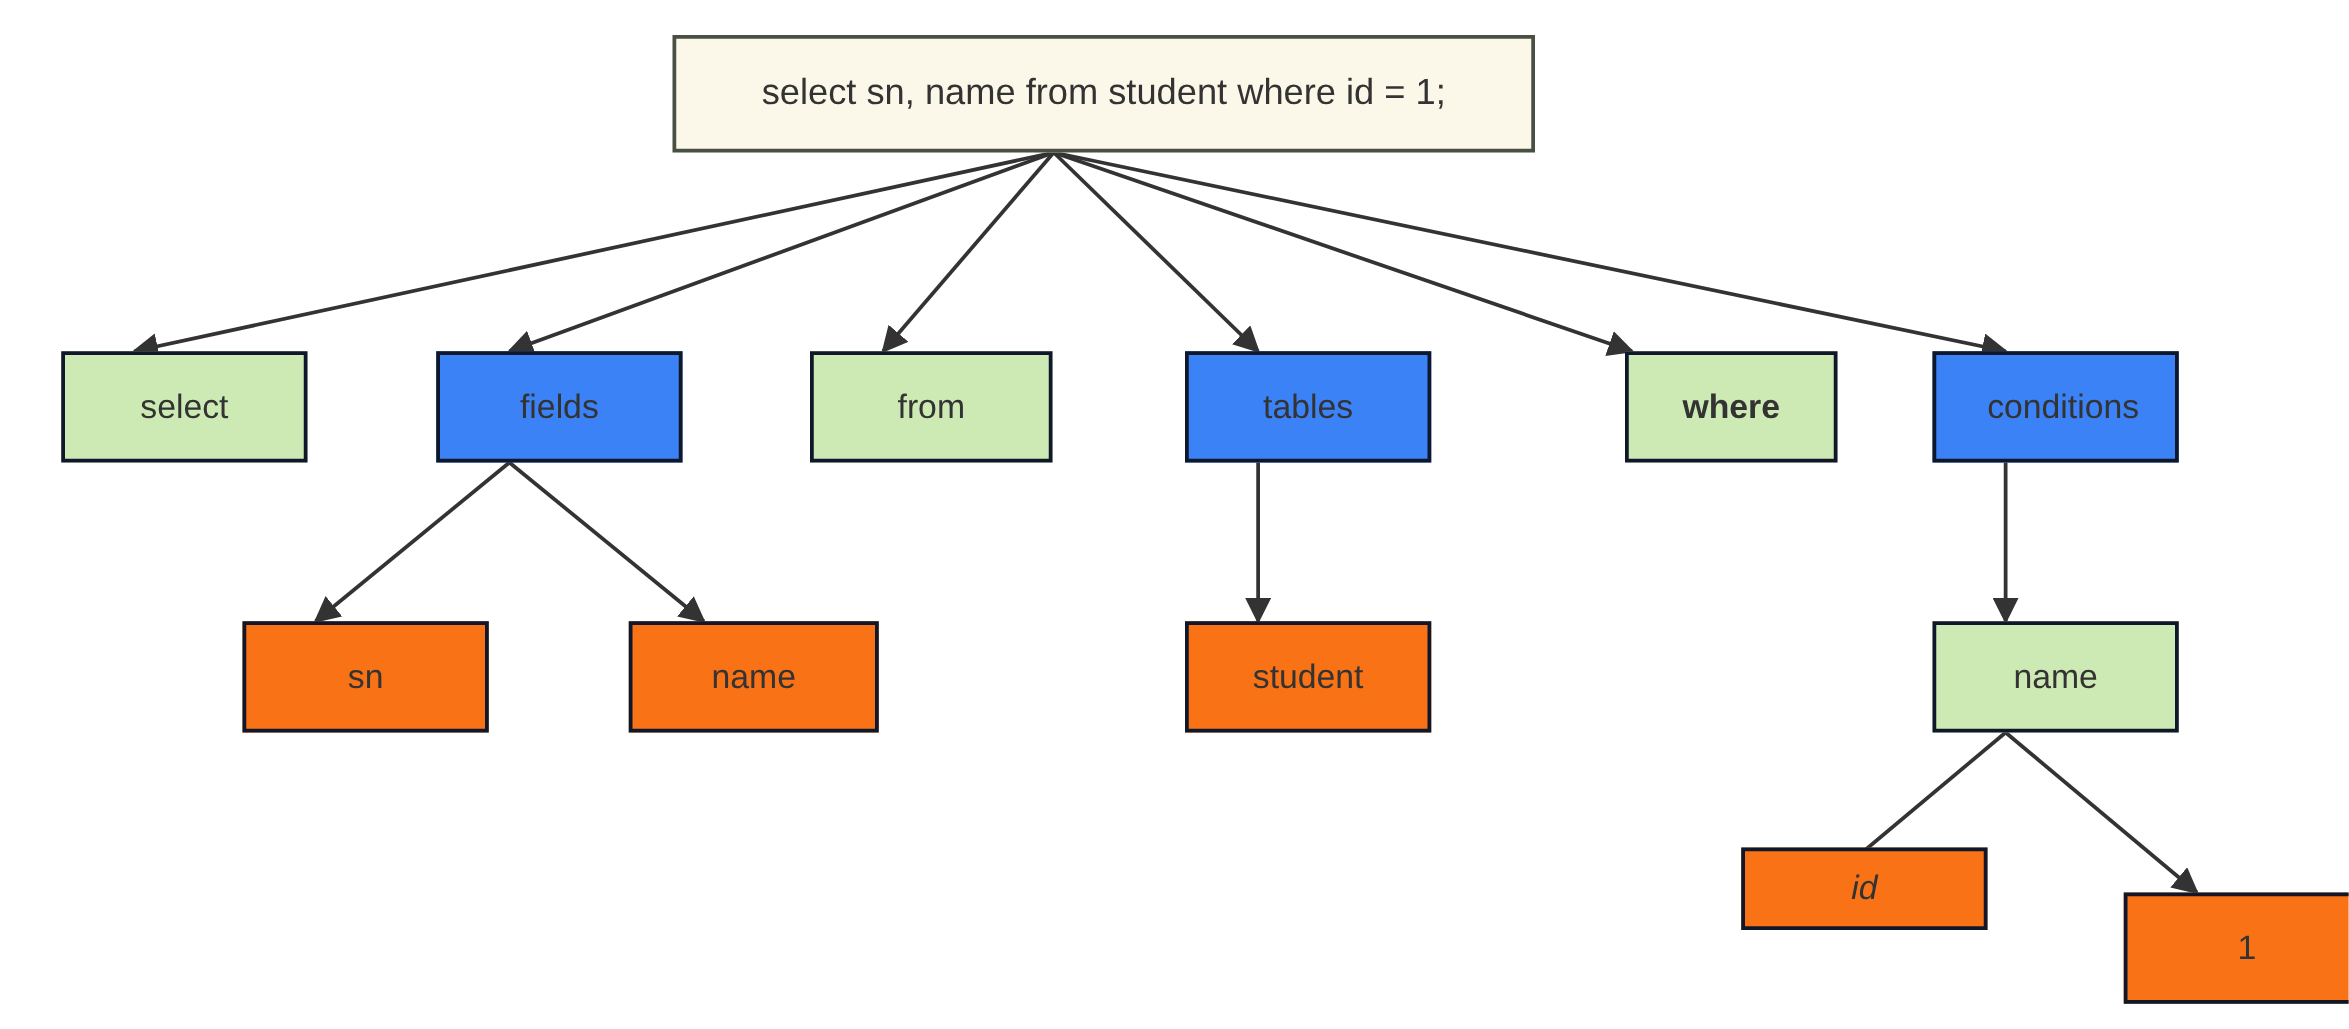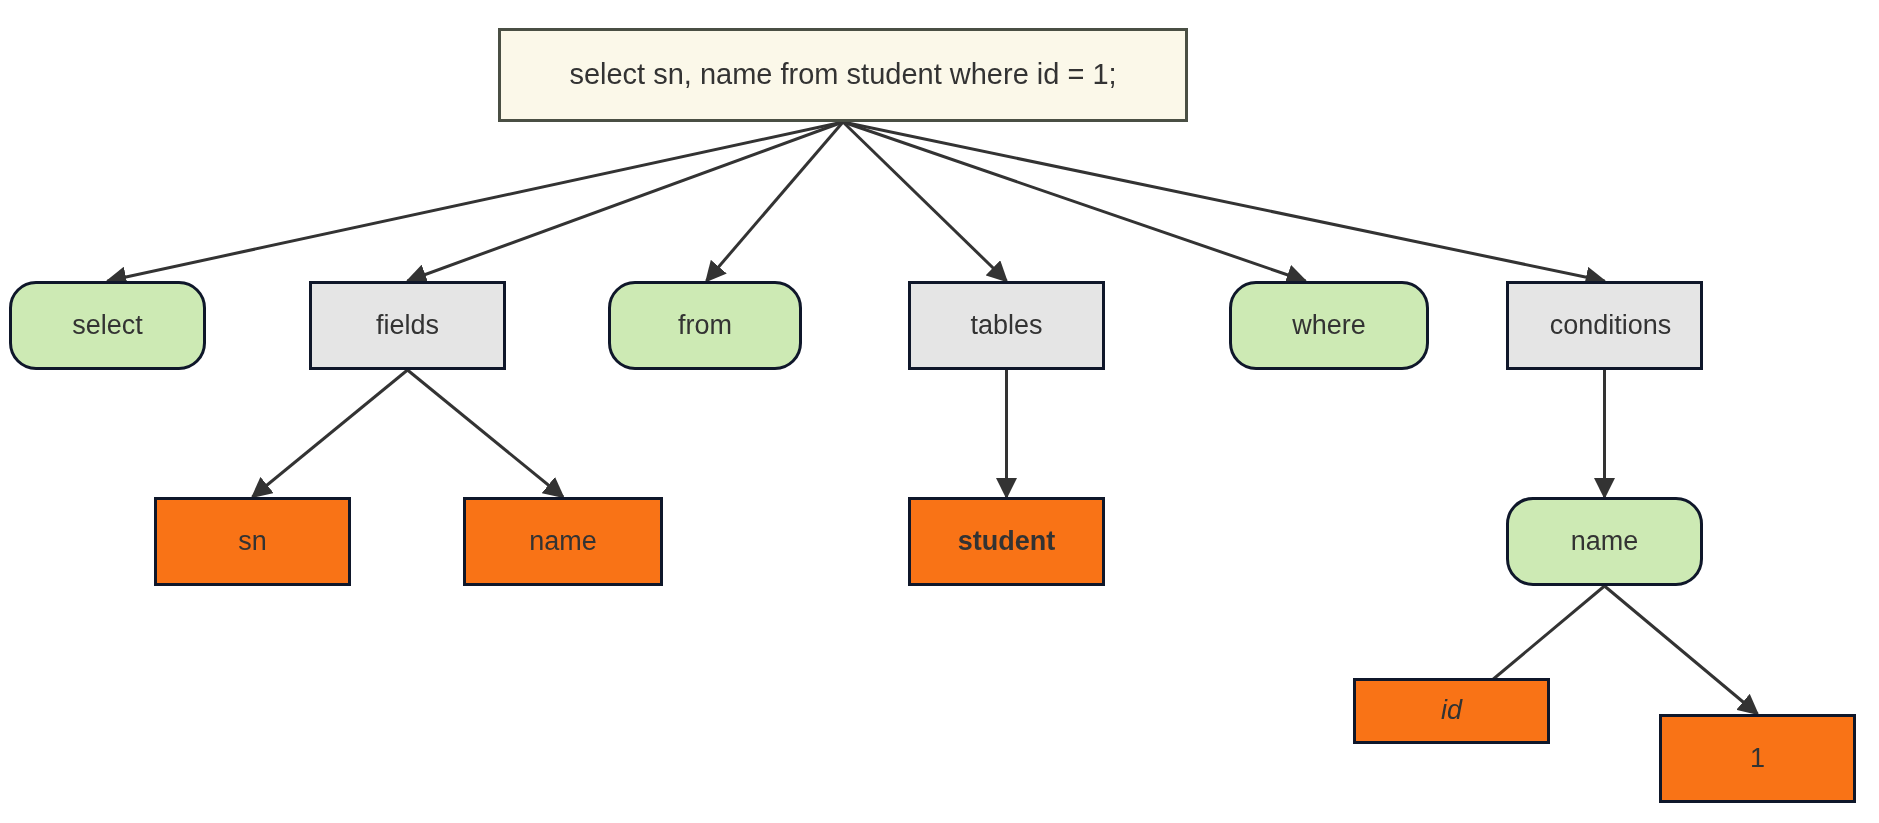--- a/index.html
+++ b/index.html
@@ -27,33 +27,33 @@
     position: absolute;
     box-sizing: border-box;
     border: 3px solid #0f172a;
     display: flex;
     align-items: center;
     justify-content: center;
     color: #333333;
     line-height: 1.15;
     white-space: nowrap;
     z-index: 2;
+    margin-left: 40px;
   }
   .node-root {
     background: #fbf8e9;
     border-color: #4a4f44;
     font-size: 29px;
   }
   .node-green {
     background: #cdeab4;
     font-size: 27px;
-    border-radius: 27px;
   }
   .node-gray {
-    background: #e5e5e5;
+    background: #3b82f6;
     font-size: 27px;
   }
   .node-lav {
     background: #f97316;
     font-size: 27px;
   }
   .watermark {
     position: absolute;
     left: 1340px;
     top: 768px;
@@ -102,33 +102,33 @@
       </div>
       <div class="node node-gray" style="left: 309px; top: 281px; width: 197px; height: 89px;">
         <span>fields</span>
       </div>
       <div class="node node-green" style="left: 608px; top: 281px; width: 194px; height: 89px;">
         <span>from</span>
       </div>
       <div class="node node-gray" style="left: 908px; top: 281px; width: 197px; height: 89px; justify-content: center;">
         <span>tables</span>
       </div>
-      <div class="node node-green" style="left: 1229px; top: 281px; width: 200px; height: 89px;">
+      <div class="node node-green" style="left: 1260px; top: 281px; width: 170px; height: 89px; font-weight: bold;">
         <span>where</span>
       </div>
       <div class="node node-gray" style="left: 1506px; top: 281px; width: 197px; height: 89px; padding-left: 12px;">
         <span>conditions</span>
       </div>
       <div class="node node-lav" style="left: 154px; top: 497px; width: 197px; height: 89px;">
         <span>sn</span>
       </div>
       <div class="node node-lav" style="left: 463px; top: 497px; width: 200px; height: 89px;">
         <span>name</span>
       </div>
-      <div class="node node-lav" style="left: 908px; top: 497px; width: 197px; height: 89px; font-weight: bold;">
+      <div class="node node-lav" style="left: 908px; top: 497px; width: 197px; height: 89px;">
         <span>student</span>
       </div>
       <div class="node node-green" style="left: 1506px; top: 497px; width: 197px; height: 89px;">
         <span>name</span>
       </div>
       <div class="node node-lav" style="left: 1353px; top: 678px; width: 197px; height: 66px; font-style: italic;">
         <span>id</span>
       </div>
       <div class="node node-lav" style="left: 1659px; top: 714px; width: 197px; height: 89px;">
         <span>1</span>

